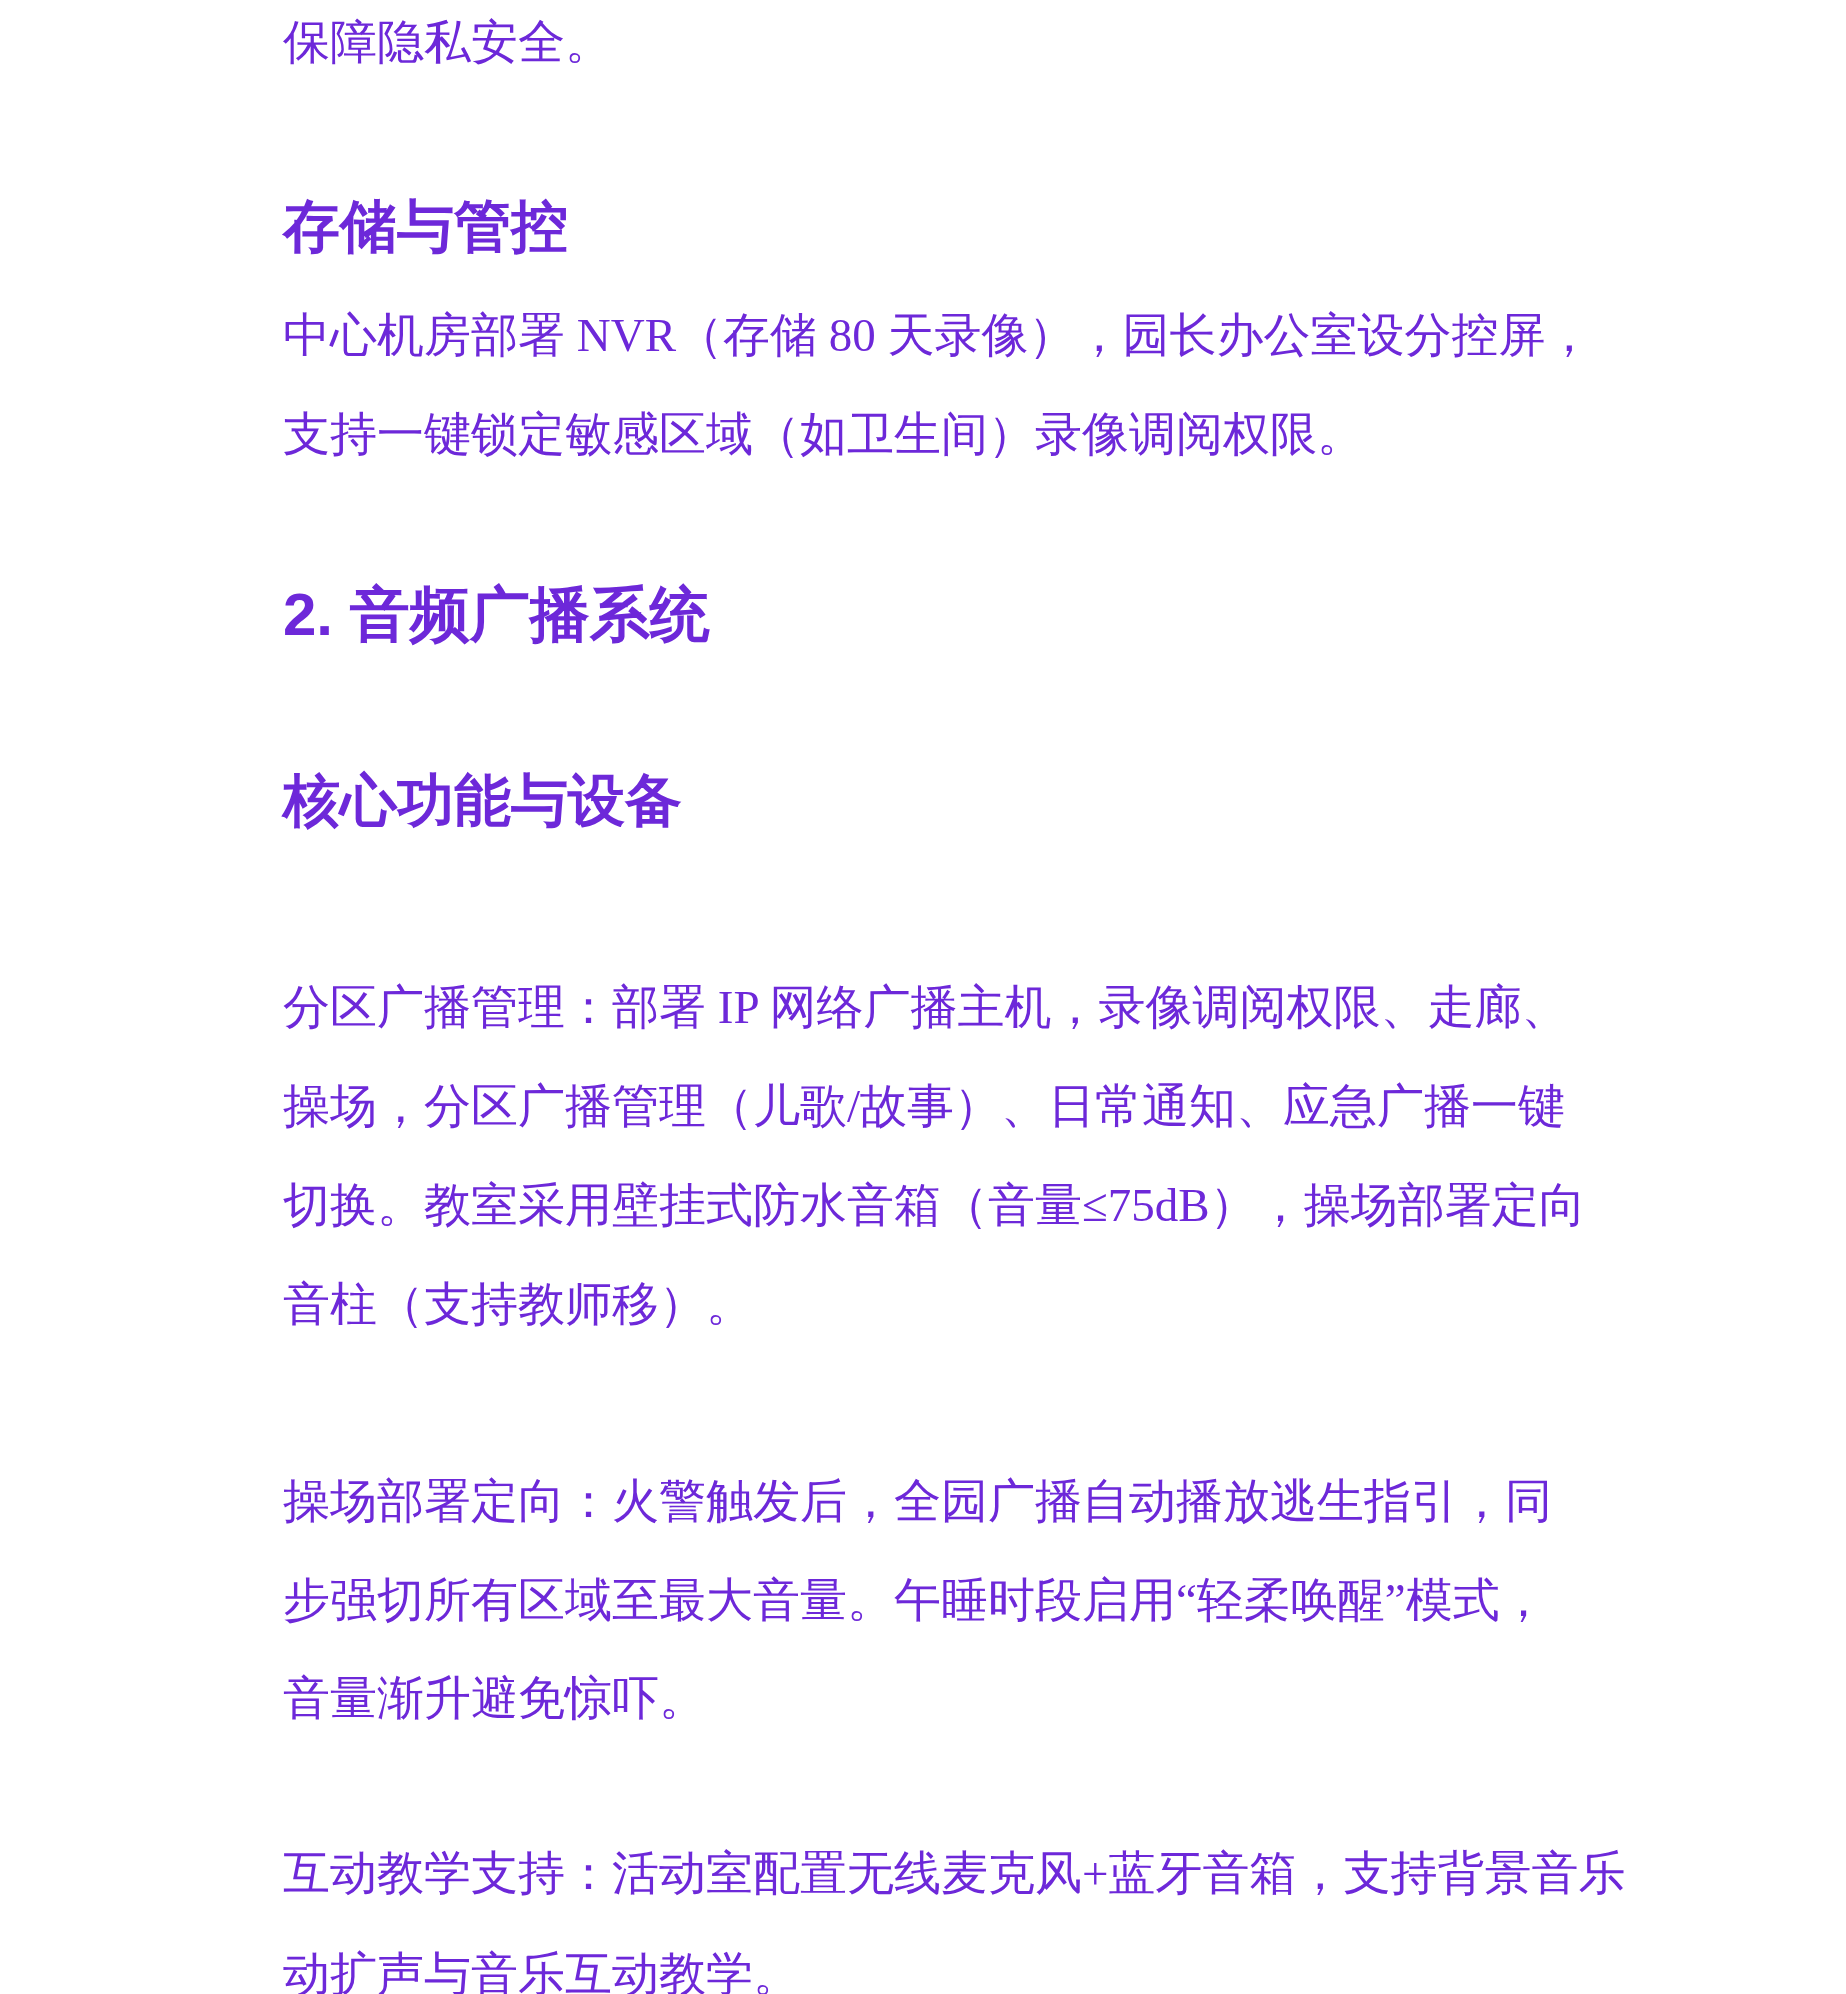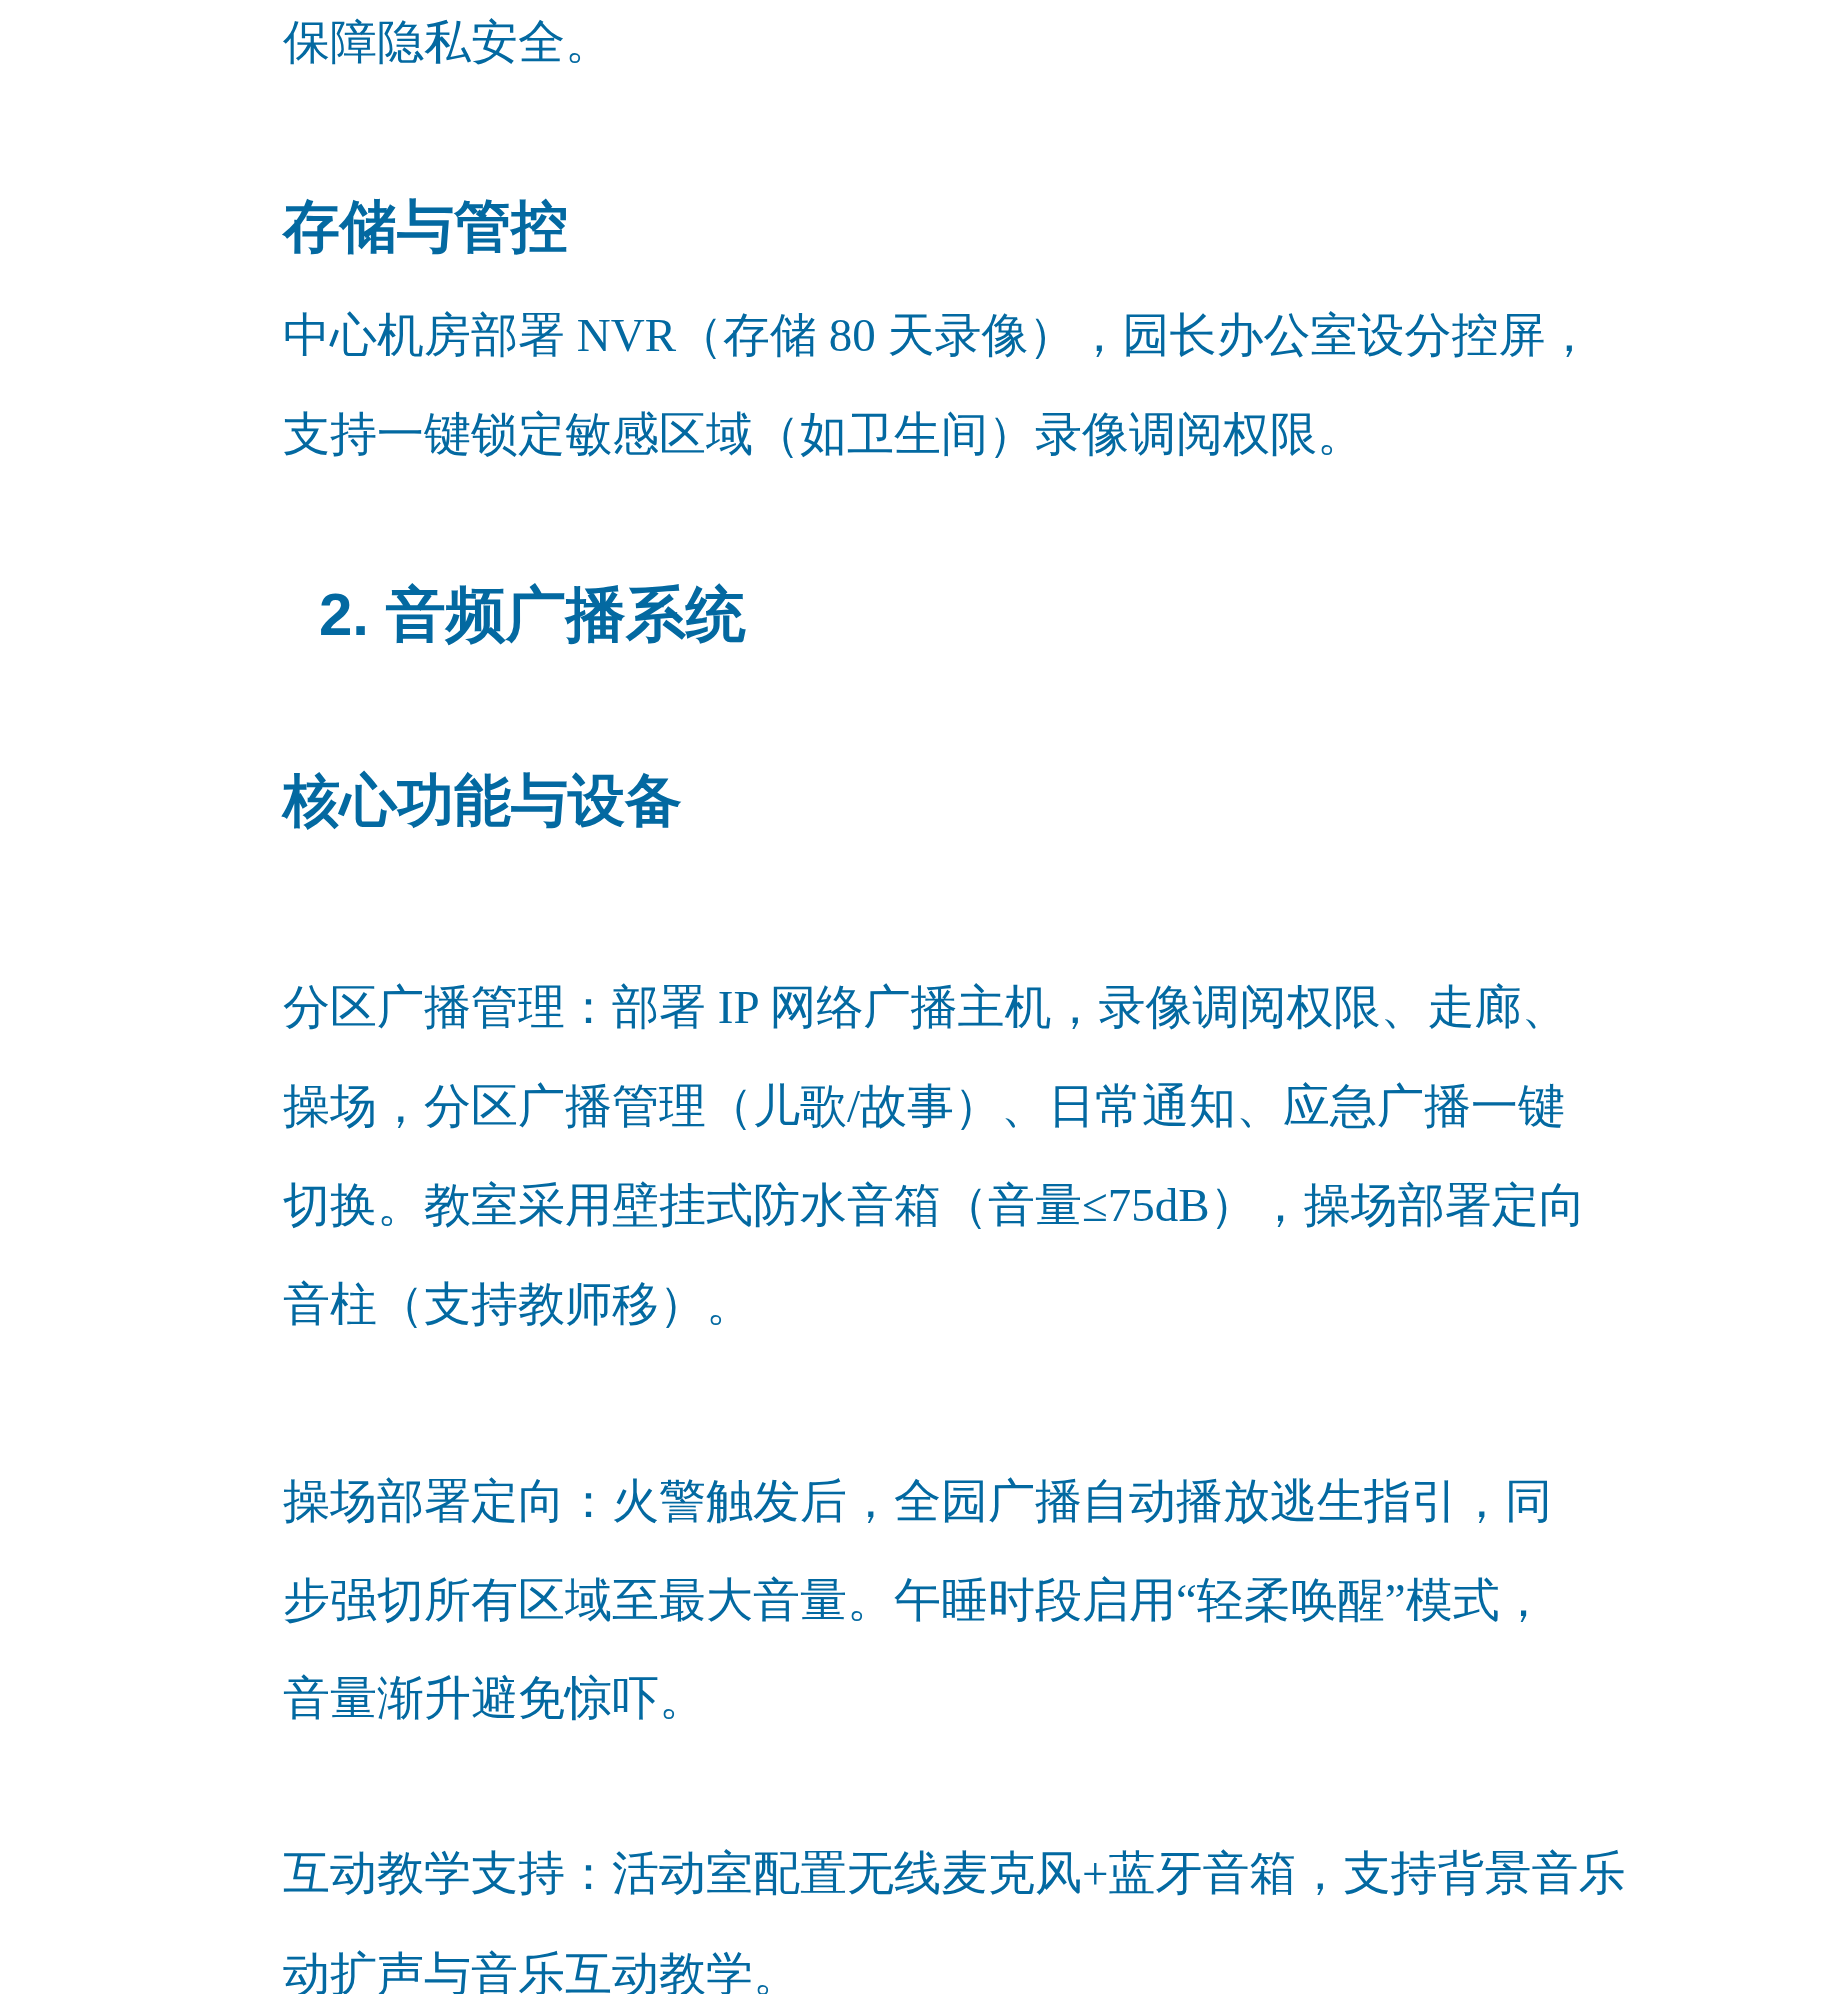--- a/index.html
+++ b/index.html
@@ -12,40 +12,39 @@
     width: 1847px;
     height: 1995px;
     background: #ffffff;
     overflow: hidden;
     color: #000000;
   }
   .t {
     position: absolute;
     left: 283px;
     white-space: pre;
-    color: #0369a1;
+    color: #6d28d9;
   }
   .body-line {
     font-family: "Liberation Serif", "DejaVu Serif", serif;
     font-size: 47px;
     line-height: 54px;
     font-weight: 400;
   }
   .sub-heading {
     font-family: Liberation Mono, monospace;
     font-size: 57px;
     line-height: 63px;
     font-weight: 700;
   }
   .main-heading {
     font-family: "Liberation Sans", "DejaVu Sans", sans-serif;
     font-size: 60px;
     line-height: 66px;
     font-weight: 900;
-    margin-left: 36px;
   }
 </style>
 </head>
 <body>
 
 <div class="page">
 
   <div class="t body-line" style="top:15px">保障隐私安全。</div>
 
   <div class="t sub-heading" style="top:200px">存储与管控</div>

